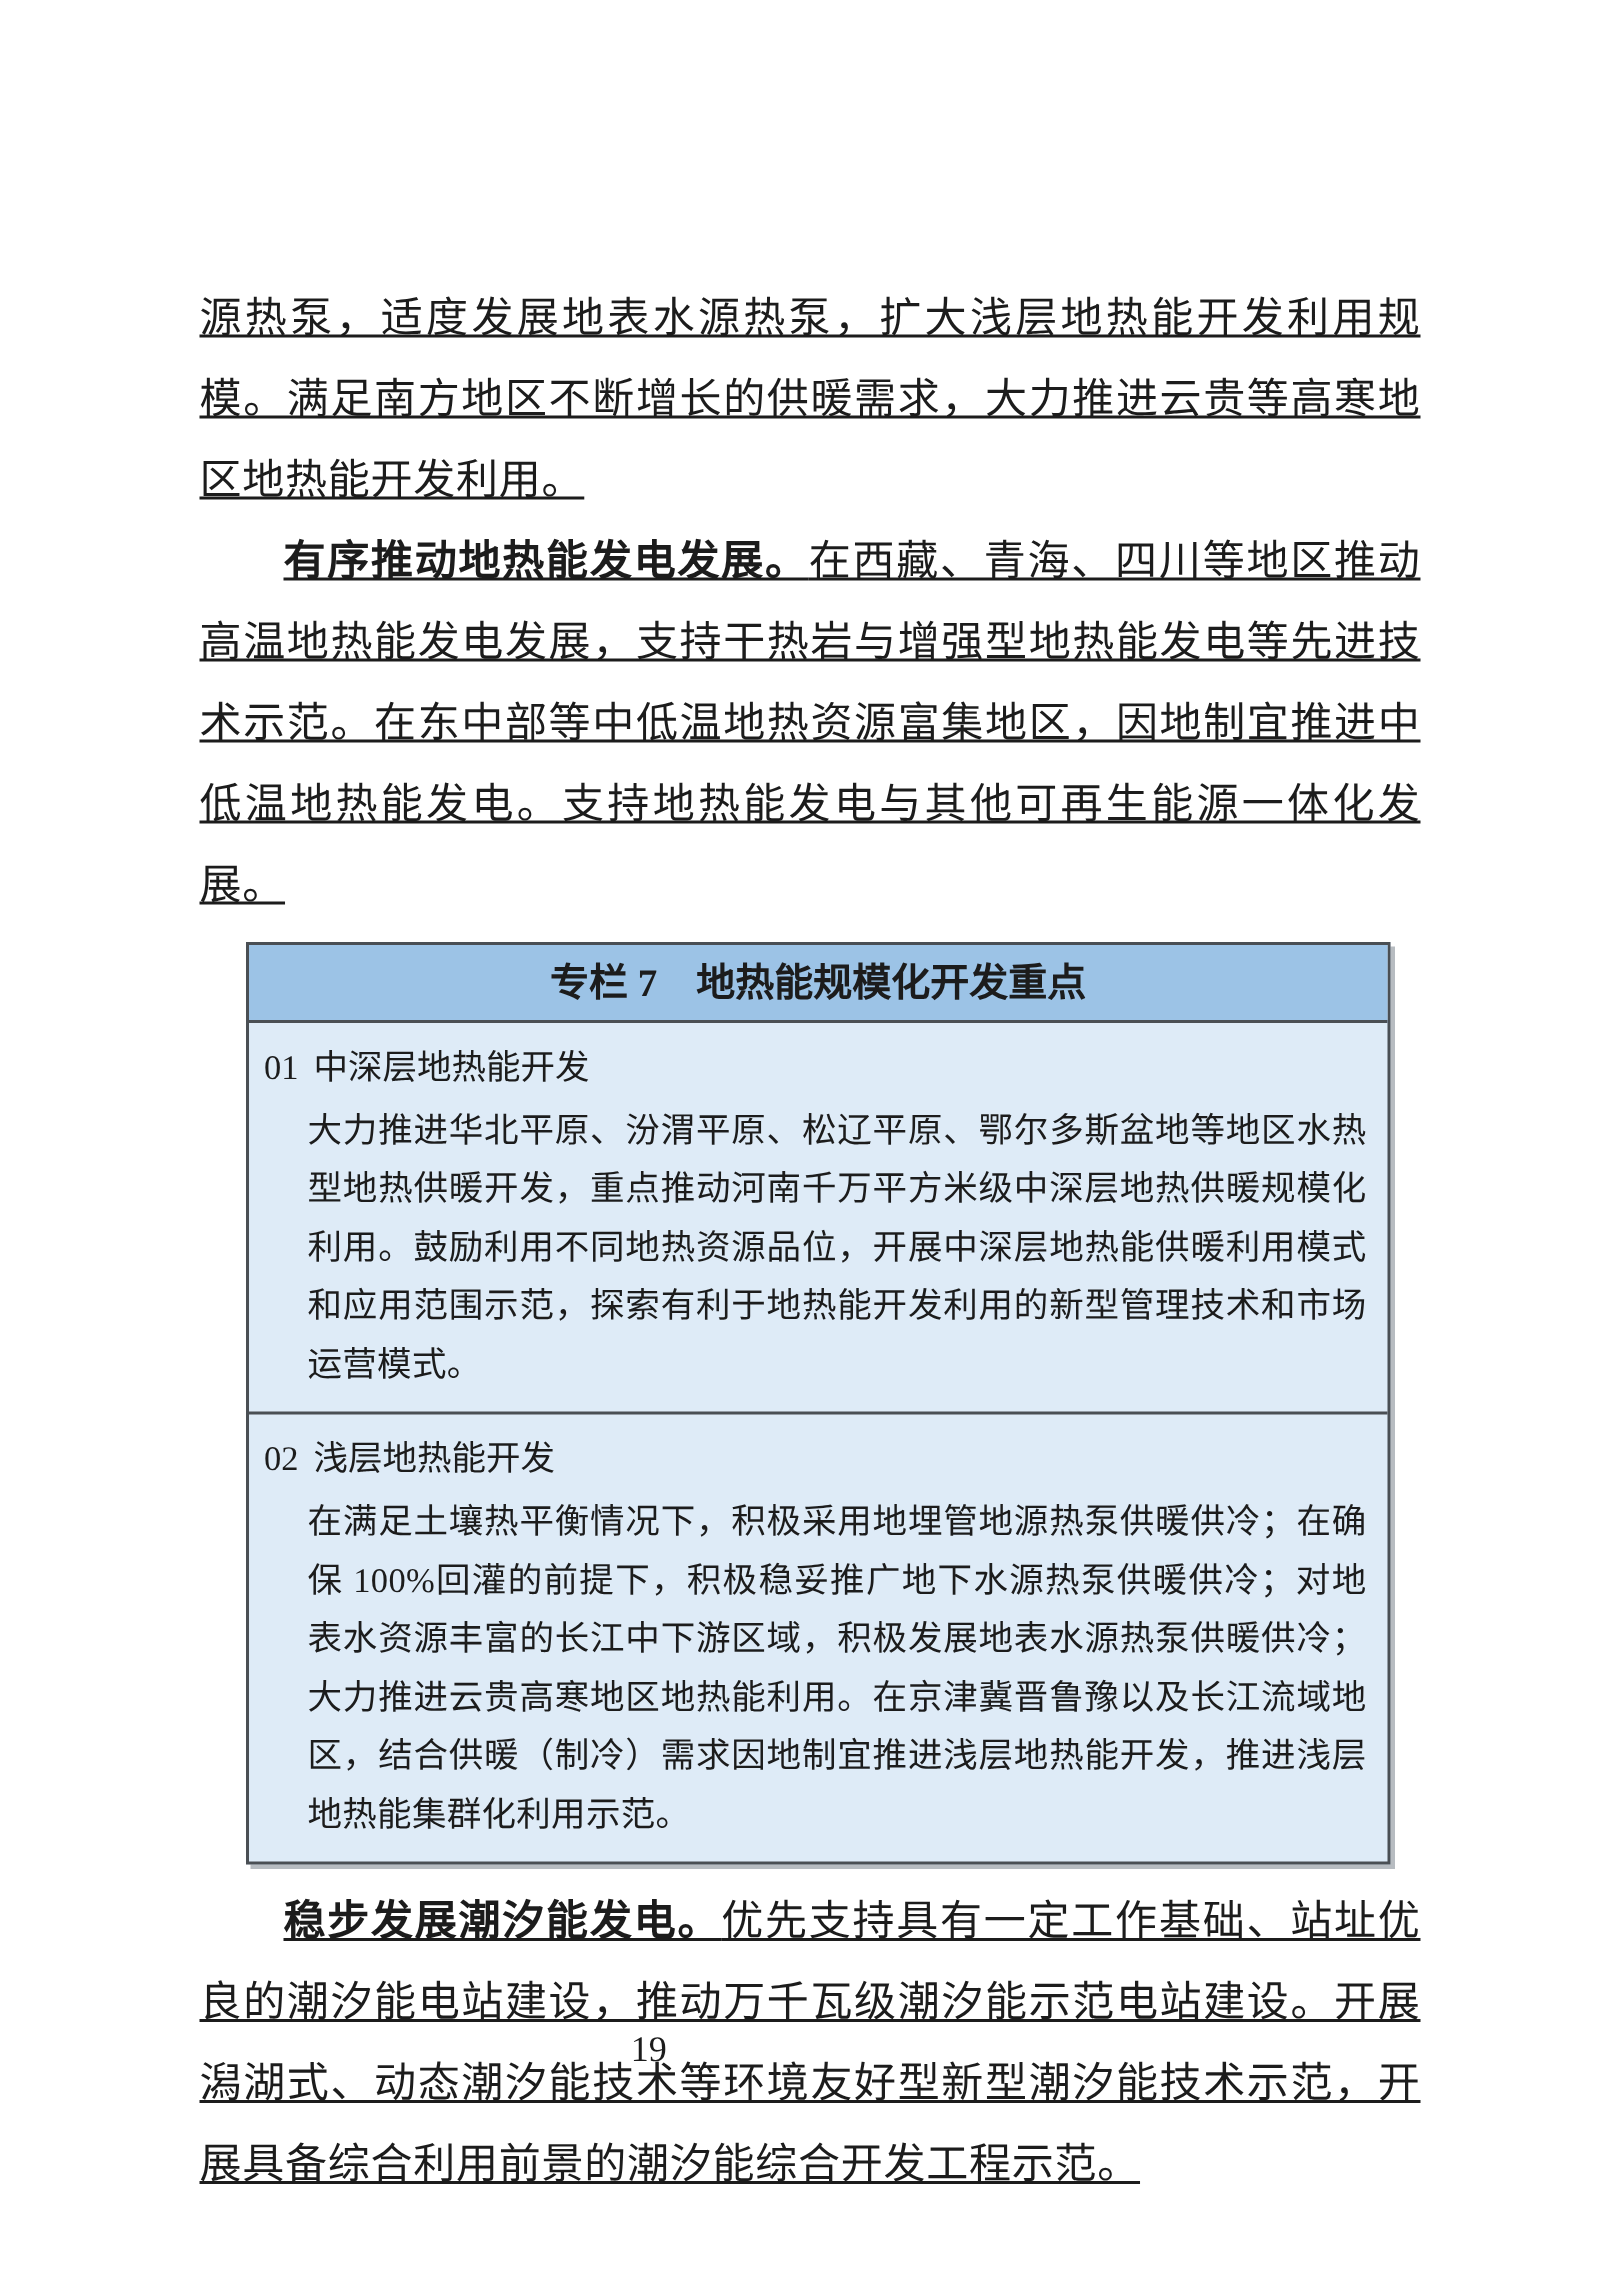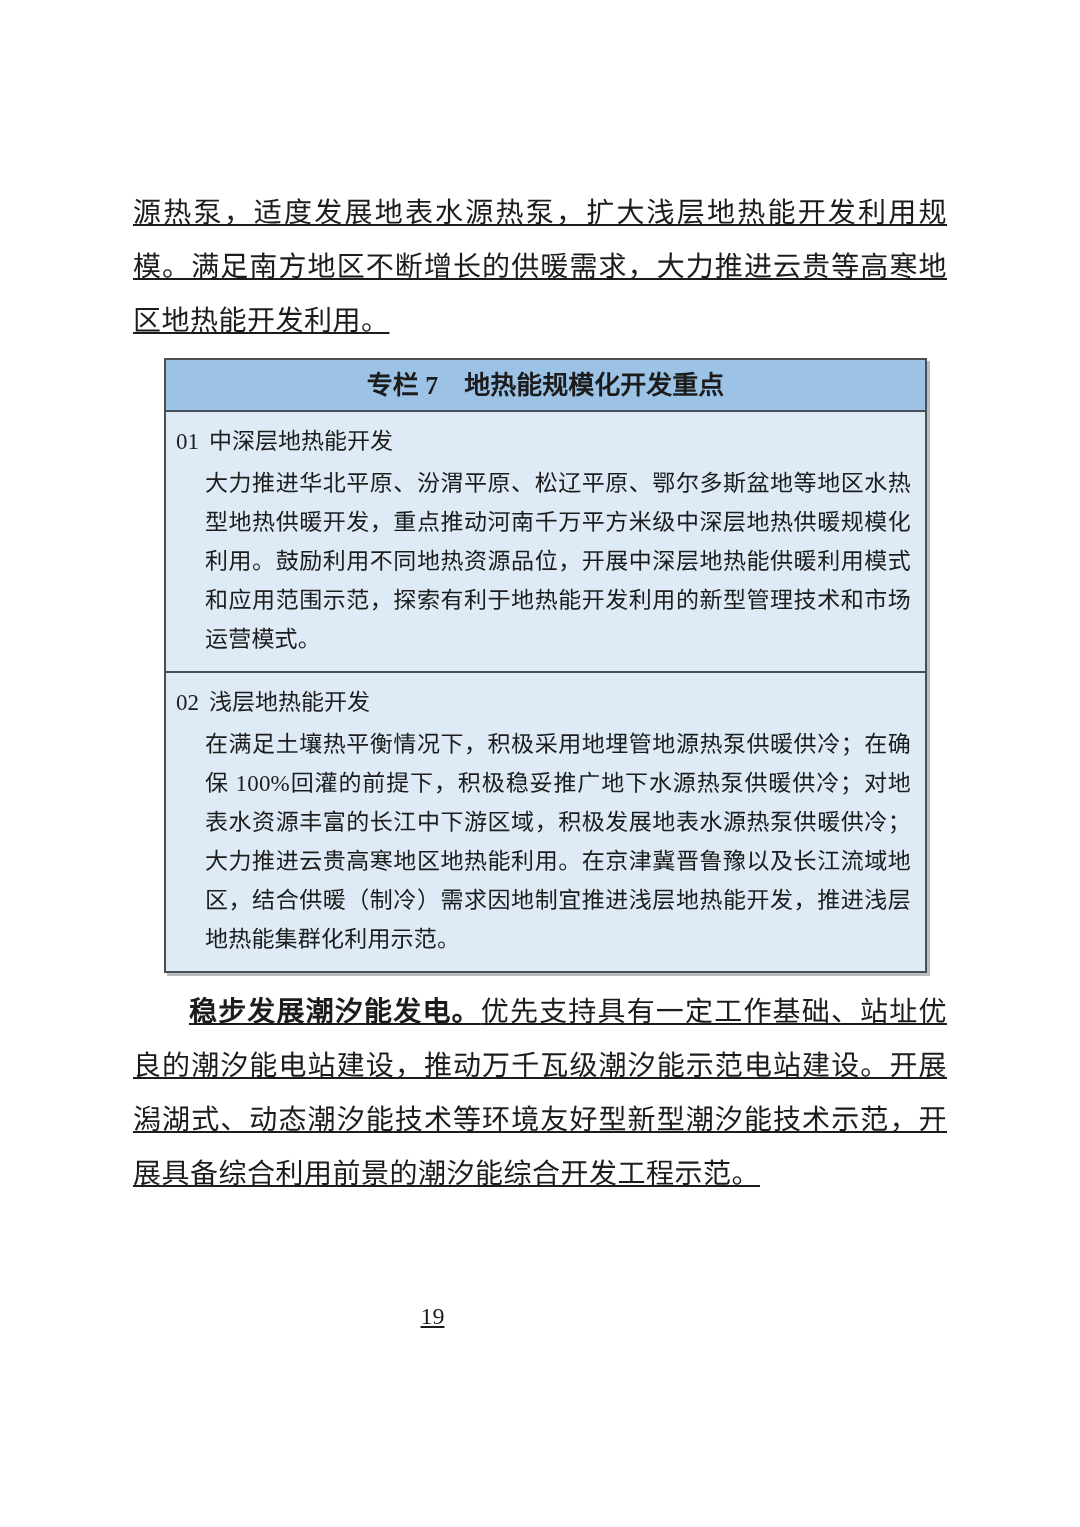--- a/index.html
+++ b/index.html
@@ -56,32 +56,33 @@
     font-size:23px;
   }
   .sec-heading .sec-num{margin-right:10px;}
   .sec-body{
     margin-left:29px;
     text-align:justify;
     line-height:39px;
     letter-spacing:0.2px;
   }
   .page-number{
-    position:absolute;top:1301px;left:0;width:865px;
-    text-align:center;font-size:24px;line-height:30px;text-decoration:underline;
+    position:absolute;top:1352px;left:0;width:865px;
+    text-align:center;font-size:24px;line-height:30px;
   }
 </style>
 </head>
 <body>
 
 <div class="page">
   <div class="content">
 
     <p class="para"><span>源热泵，适度发展地表水源热泵，扩大浅层地热能开发利用规模。满足南方地区不断增长的供暖需求，大力推进云贵等高寒地区地热能开发利用。</span></p>
 
+    <p class="para indent"><b>有序推动地热能发电发展。</b><span>在西藏、青海、四川等地区推动高温地热能发电发展，支持干热岩与增强型地热能发电等先进技术示范。在东中部等中低温地热资源富集地区，因地制宜推进中低温地热能发电。支持地热能发电与其他可再生能源一体化发展。</span></p>
 
     <div class="callout">
       <div class="callout-header">专栏 7　地热能规模化开发重点</div>
       <div class="callout-body">
         <div class="box-section">
           <div class="sec-heading"><span class="sec-num">01</span><span>中深层地热能开发</span></div>
           <p class="sec-body">大力推进华北平原、汾渭平原、松辽平原、鄂尔多斯盆地等地区水热型地热供暖开发，重点推动河南千万平方米级中深层地热供暖规模化利用。鼓励利用不同地热资源品位，开展中深层地热能供暖利用模式和应用范围示范，探索有利于地热能开发利用的新型管理技术和市场运营模式。</p>
         </div>
         <div class="box-section">
           <div class="sec-heading"><span class="sec-num">02</span><span>浅层地热能开发</span></div>

